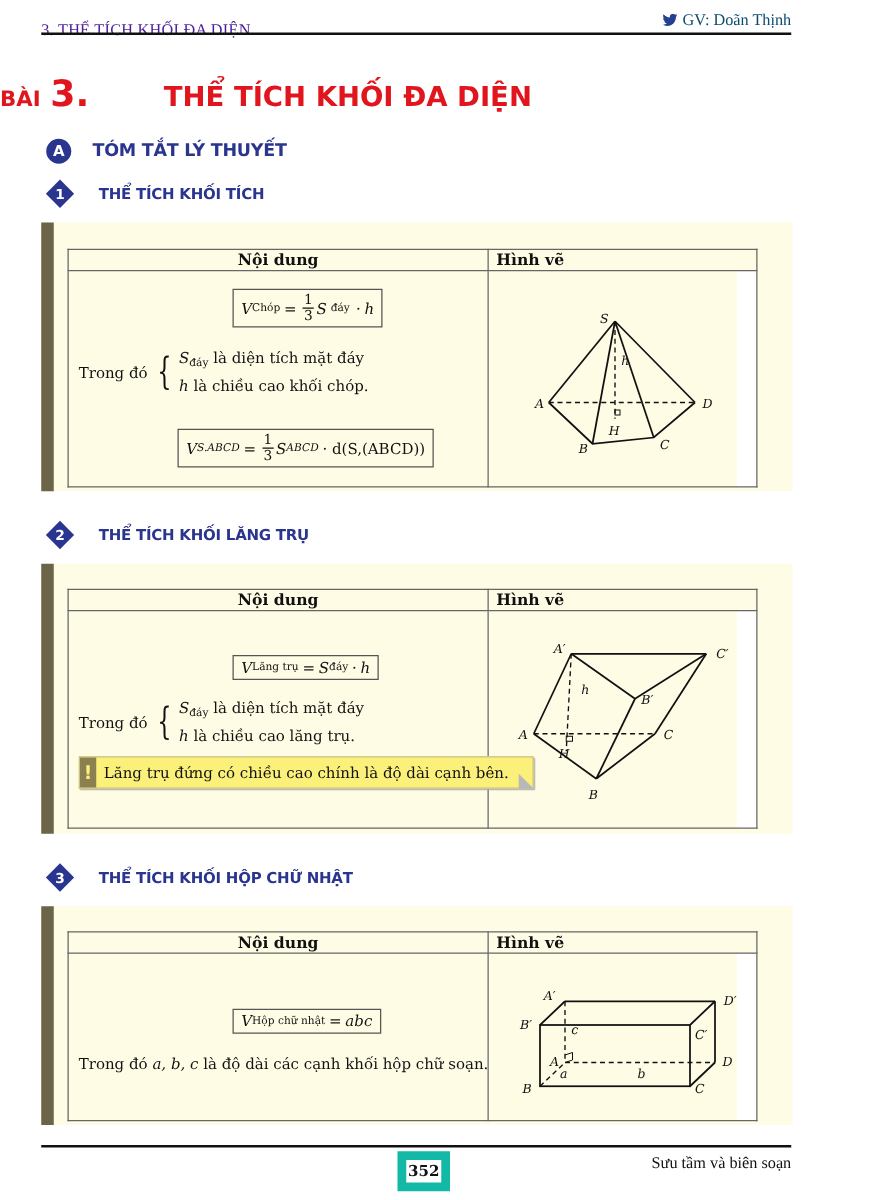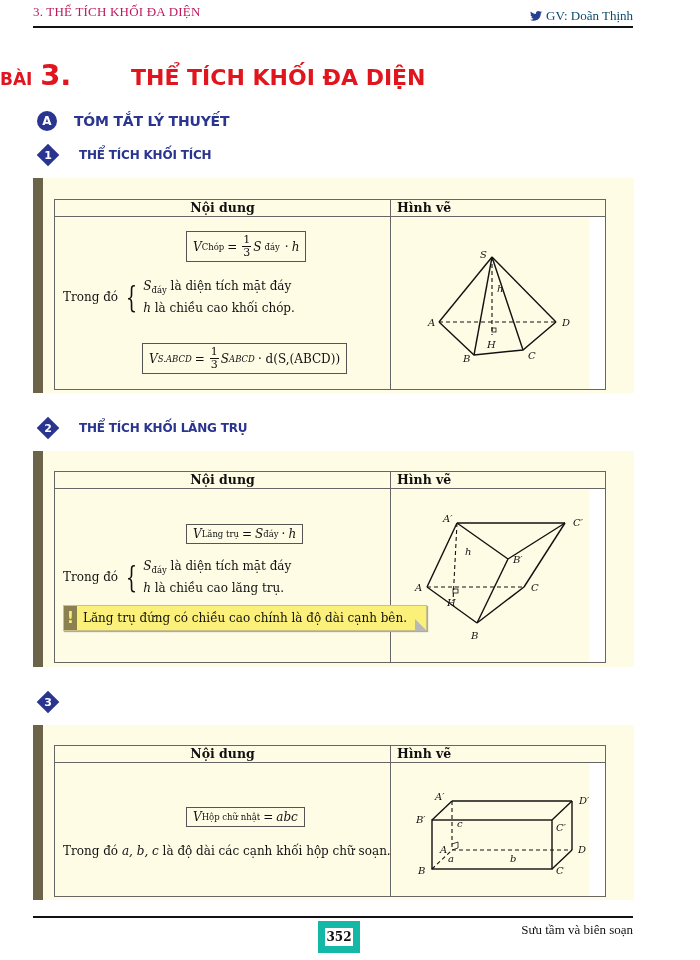--- a/index.html
+++ b/index.html
@@ -1,21 +1,21 @@
 <!DOCTYPE html>
 <html><head>
 <meta charset="utf-8">
 <style>
   html, body { margin: 0; padding: 0; background: #ffffff; }
   body { width: 700px; height: 960px; position: relative; overflow: hidden;
          font-family: "DejaVu Serif", "Liberation Serif", serif; color: #111; }
   .abs { position: absolute; }
 
   
-  .run-left { left: 33px; top: 4px; font-family: "Liberation Serif", serif; font-size: 13px; color: #be185d; letter-spacing: 0.2px; }
+  .run-left { left: 33px; top: 16px; font-family: "Liberation Serif", serif; font-size: 13px; color: #4c1d95; letter-spacing: 0.2px; }
   .run-right { right: 67px; top: 8px; font-family: "Liberation Serif", serif; font-size: 13px; color: #0c4a6e; display: flex; align-items: center; gap: 4px; }
   .run-rule { left: 33px; top: 26px; width: 600px; height: 2px; background: #111; }
 
   
   .title { left: 0; top: 58px; width: 700px; font-family: "DejaVu Sans", sans-serif; font-weight: bold; color: #e0151d; font-size: 22px; white-space: nowrap; }
   .title .bai { font-size: 17px; }
   .title .num { font-size: 29px; margin-right: 52px; }
 
   
   .secA { left: 37px; top: 111px; display: flex; align-items: center; gap: 17px; }
@@ -236,20 +236,21 @@
       </svg>
     </td>
   </tr>
 </tbody>
   </table>
 
 <div class="abs subhead" style="top:691px;">
   <div class="diamond">
       <span>3</span>
     </div>
+  <div class="label">THỂ TÍCH KHỐI HỘP CHỮ NHẬT</div>
 </div>
 
 <div class="abs ybox" style="top:725px; height:175px;">
   <div class="ybar"></div>
 </div>
 <table class="tb" style="top:745px;">
   <tbody>
       <tr style="background:#fffce6;">
     <th class="c1">Nội dung</th>
     <th class="c2">Hình vẽ</th>

